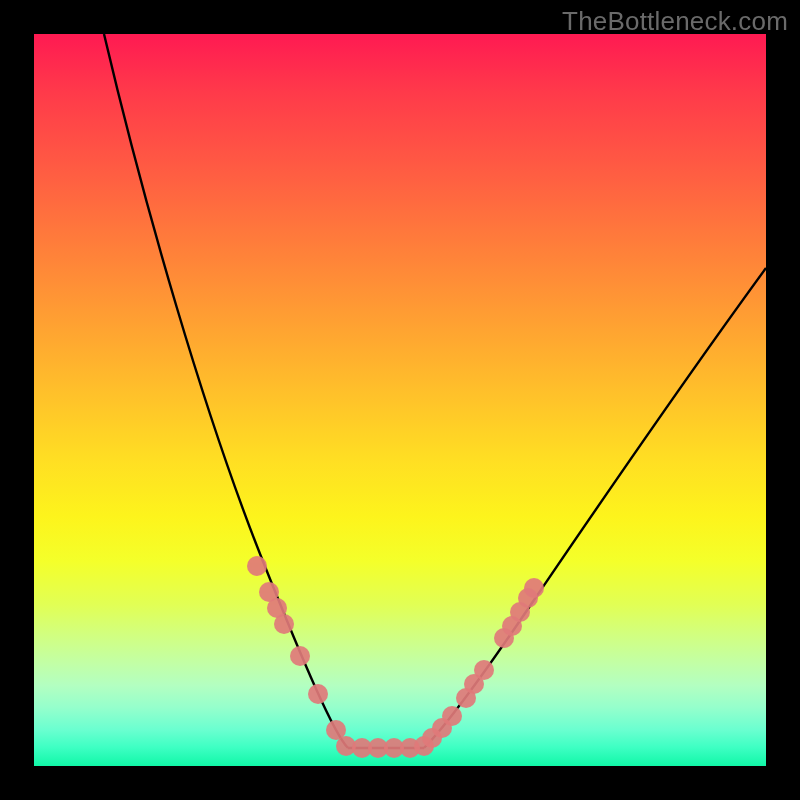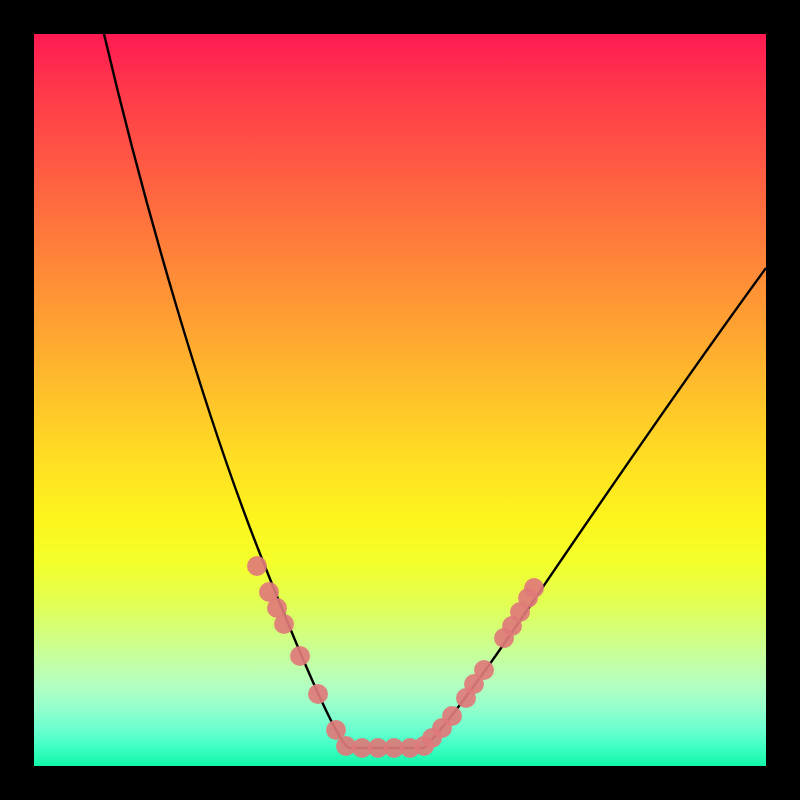--- a/index.html
+++ b/index.html
@@ -102,13 +102,14 @@
         <circle cx="450" cy="636" r="10"></circle>
         <circle cx="470" cy="604" r="10"></circle>
         <circle cx="478" cy="592" r="10"></circle>
         <circle cx="486" cy="578" r="10"></circle>
         <circle cx="494" cy="564" r="10"></circle>
         <circle cx="500" cy="554" r="10"></circle>
       </g>
     </svg>
   </div>
 
+  <div class="attrib">TheBottleneck.com</div>
 </div>
 
 </body></html>

